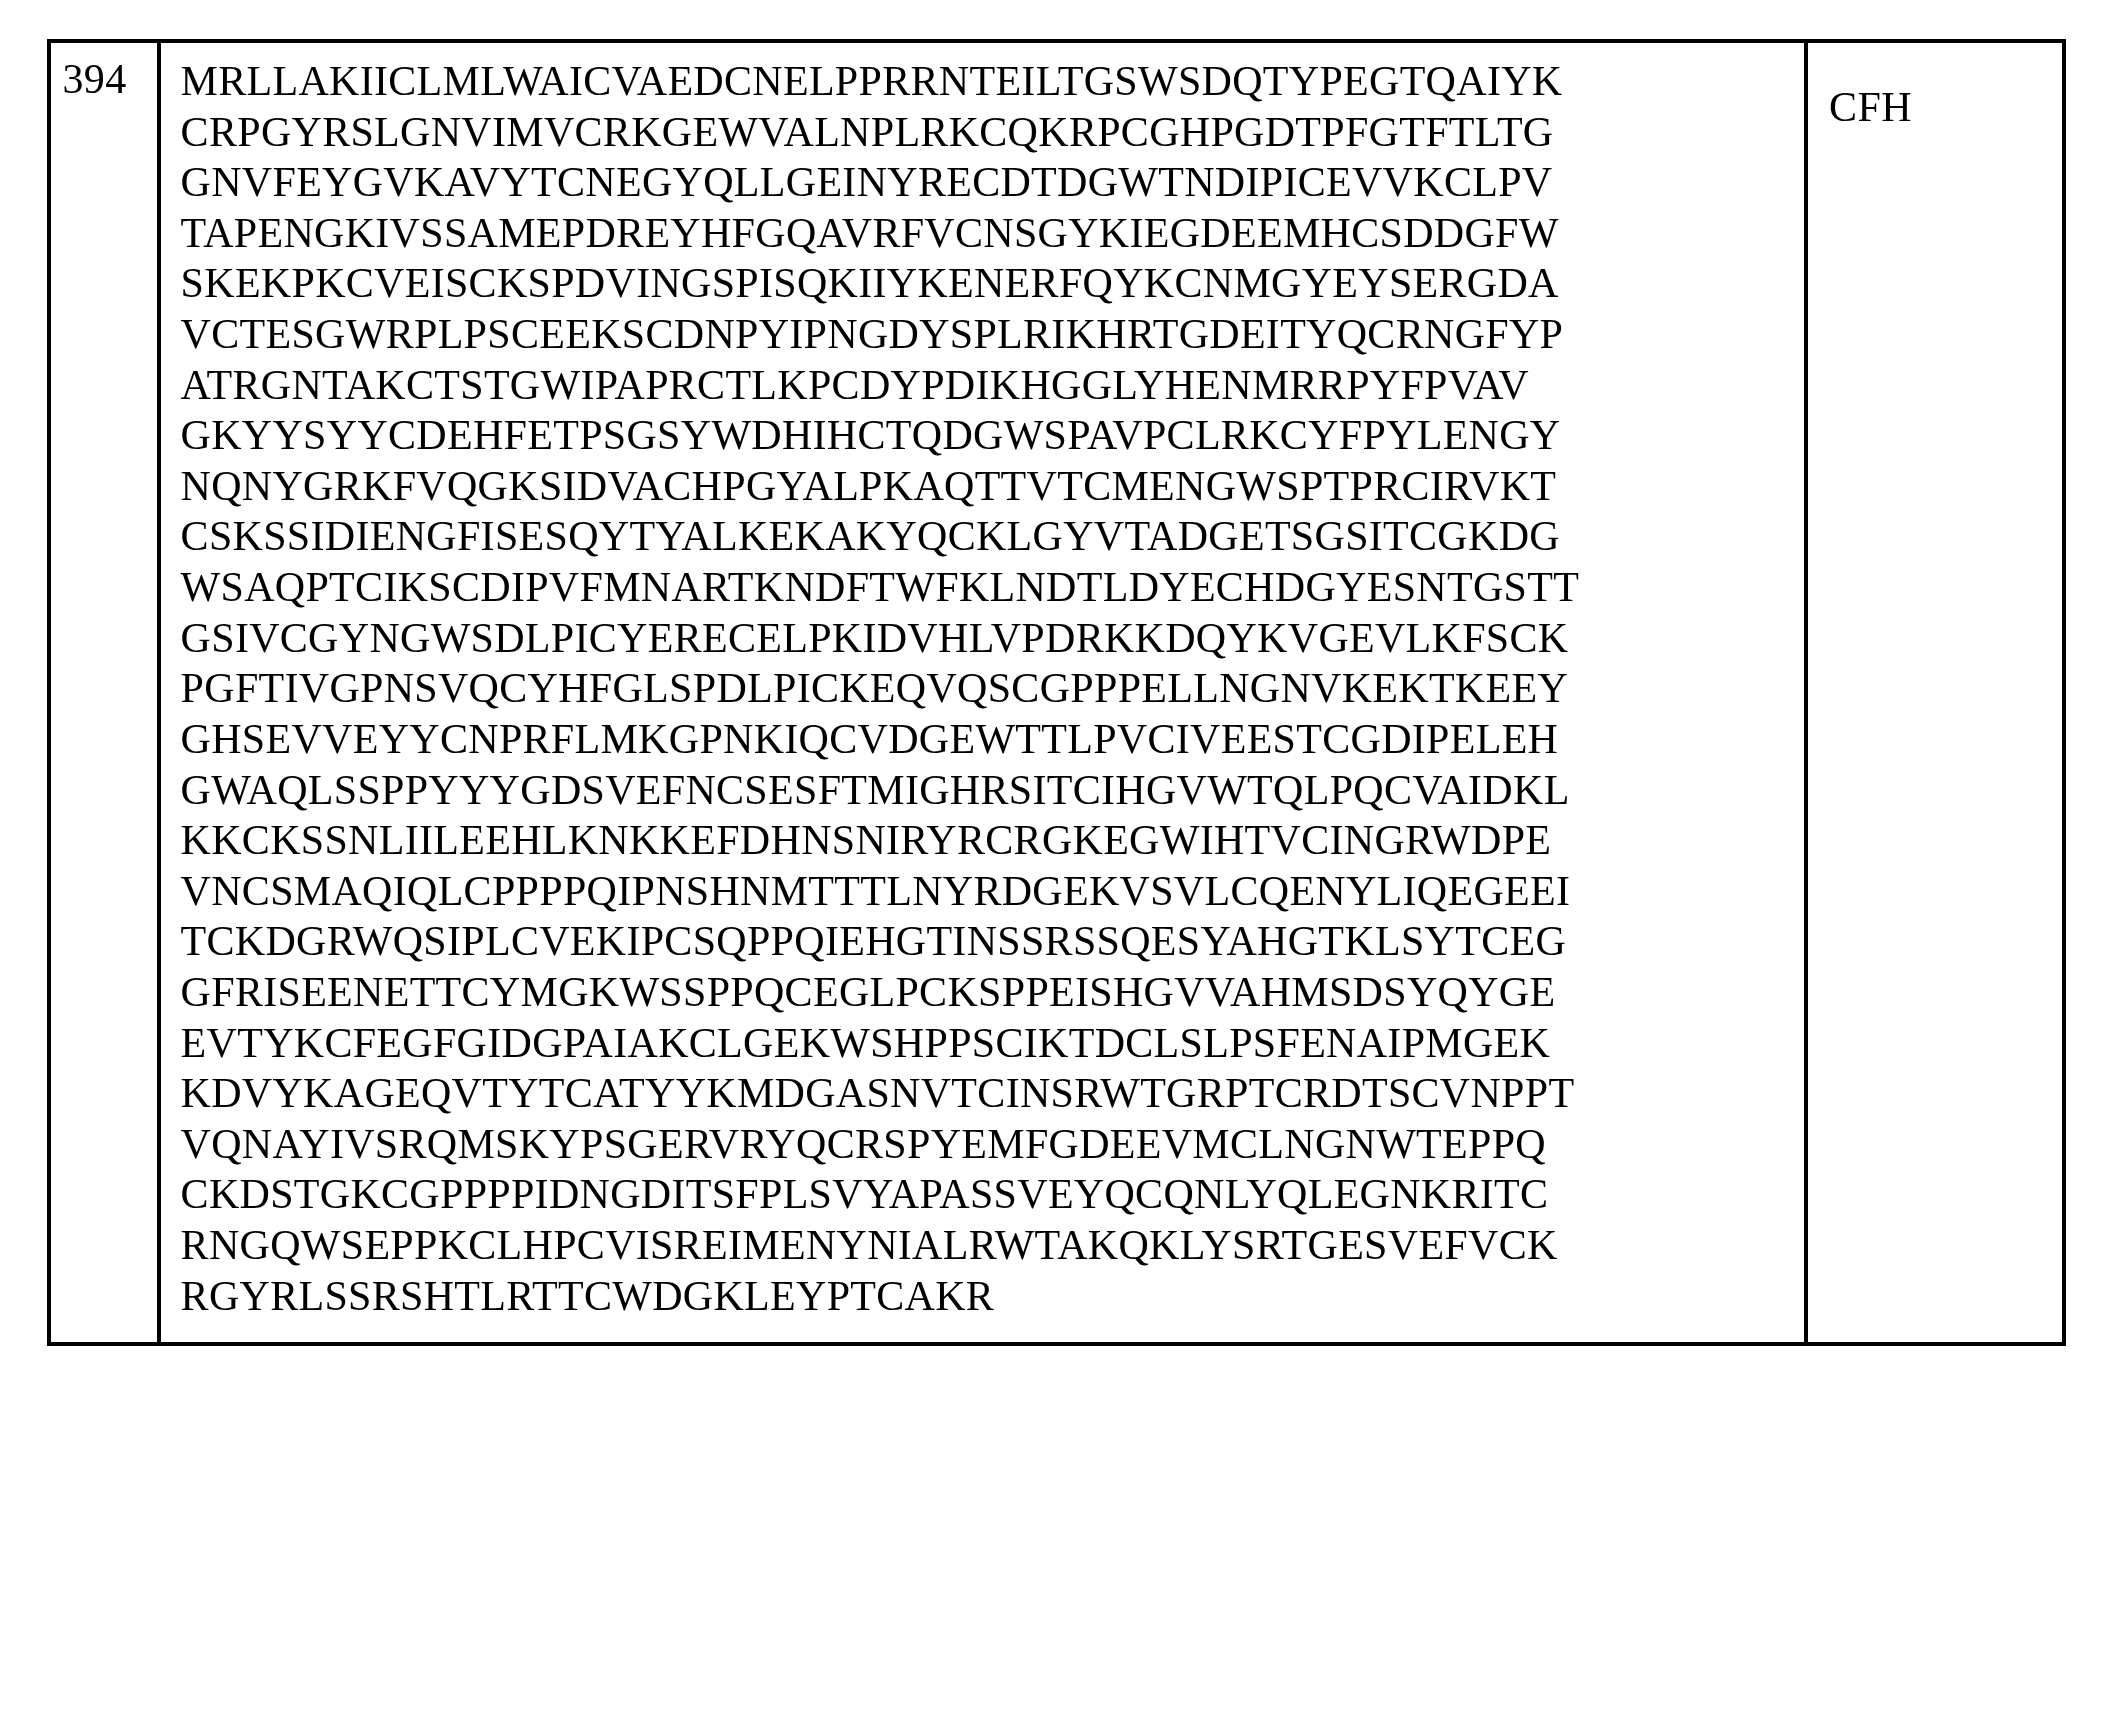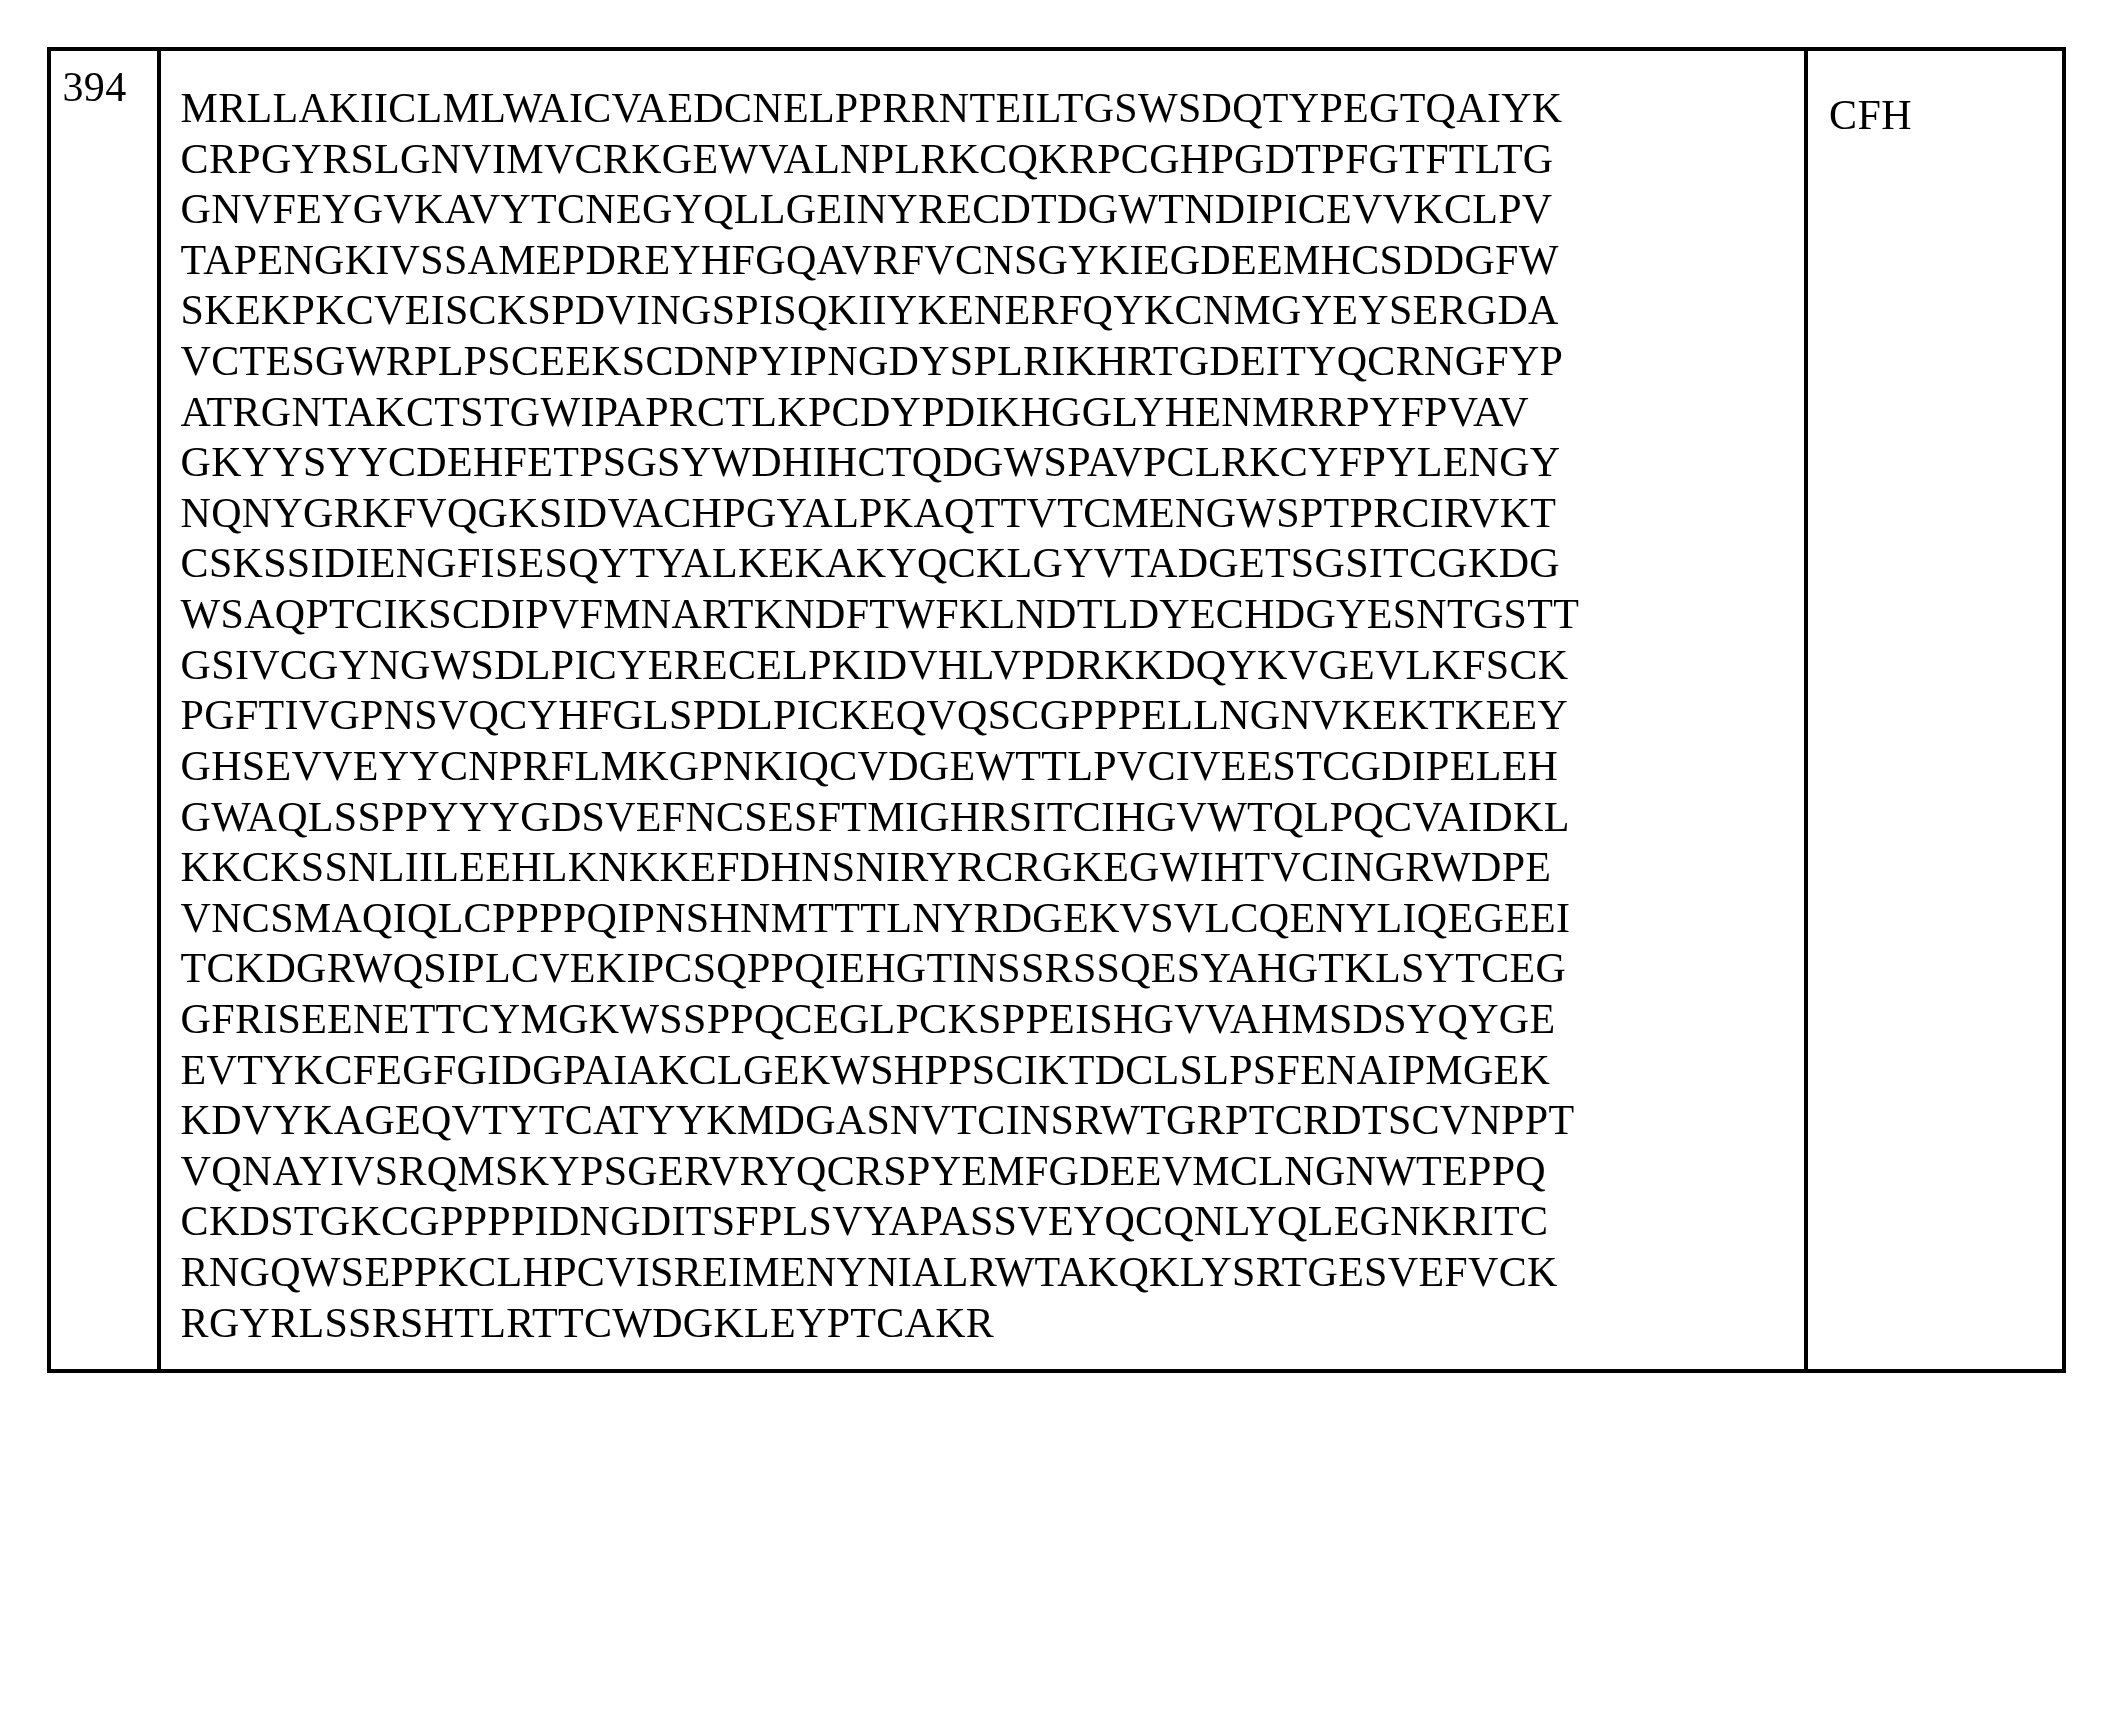--- a/index.html
+++ b/index.html
@@ -14,21 +14,21 @@
   }
   .page {
     position: relative;
     width: 2108px;
     height: 1735px;
     box-sizing: border-box;
   }
   .seq-table {
     position: absolute;
     left: 47px;
-    top: 47px;
+    top: 39px;
     width: 2007px;
     border-collapse: collapse;
     table-layout: fixed;
   }
   .seq-table td {
     border: 4.1px solid #000000;
     vertical-align: top;
     padding: 0;
   }
   .col-id {
@@ -50,21 +50,20 @@
   .cell-gene {
     font-size: 42px;
     line-height: 1.0;
     padding: 14.7px 0 0 21px;
     text-align: left;
     letter-spacing: 0.4px;
     margin-top: 28px;
   }
   .cell-seq {
     padding: 13px 8.2px 21px 19.6px;
-    margin-top: 19px;
   }
   .seq-line {
     font-size: 42px;
     line-height: 1.205;
     white-space: pre;
     letter-spacing: 0.3px;
     font-family: "Liberation Serif", serif;
   }
 </style>
 </head>

